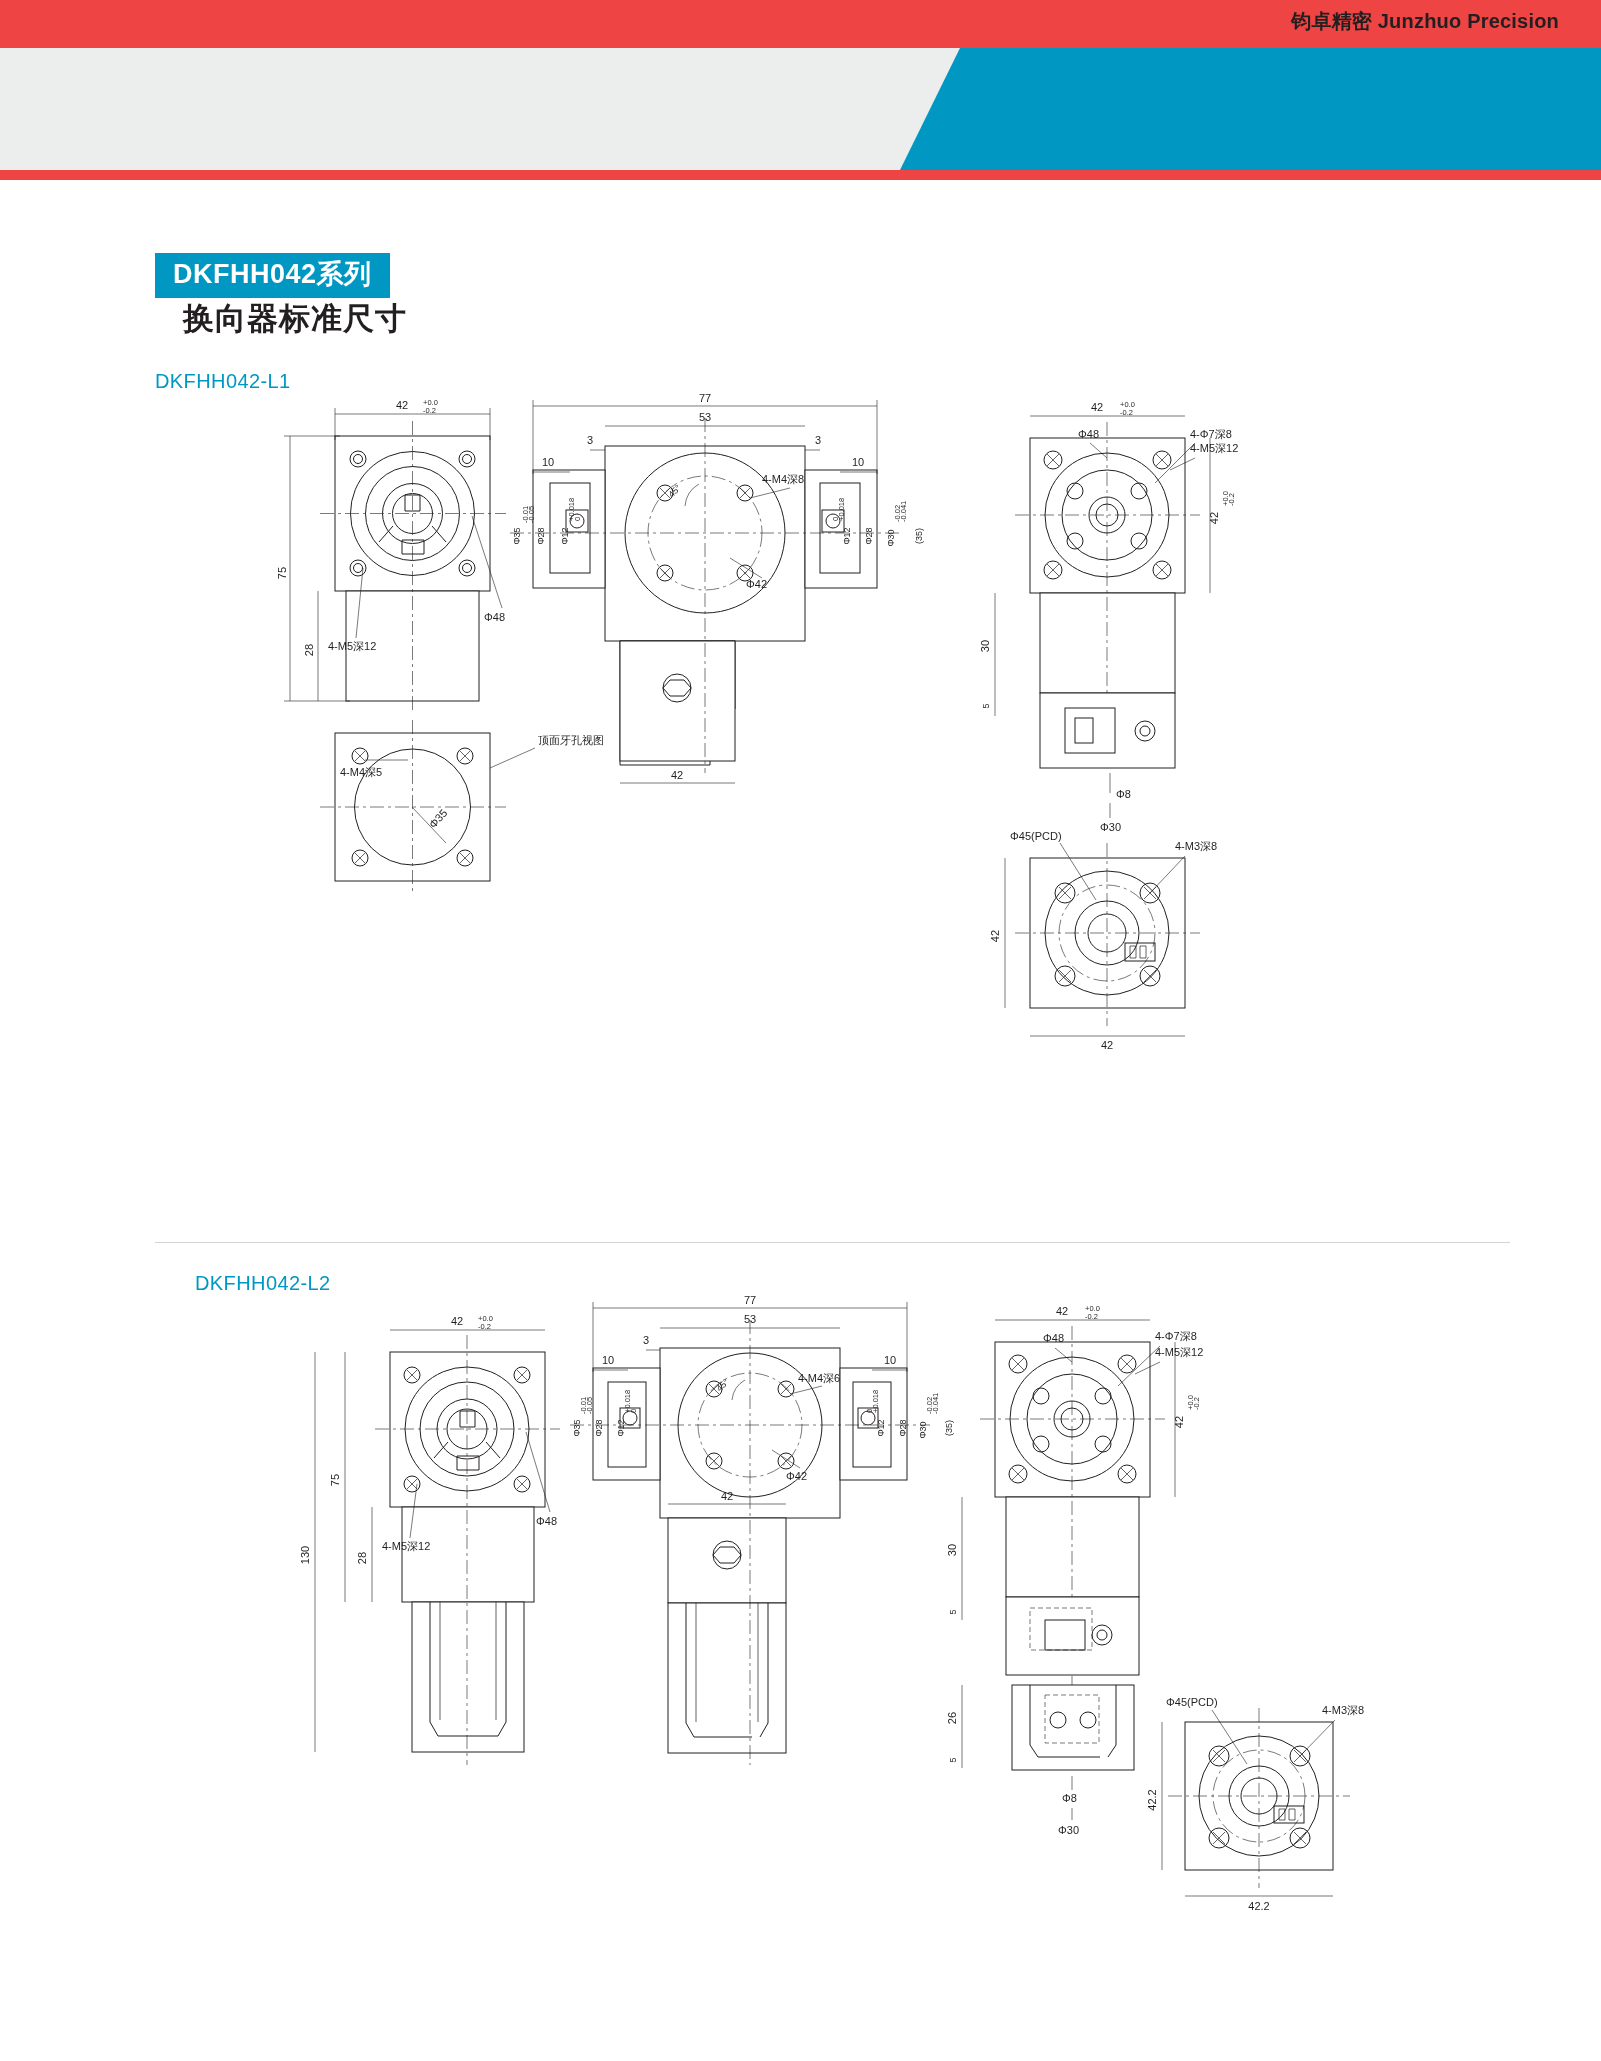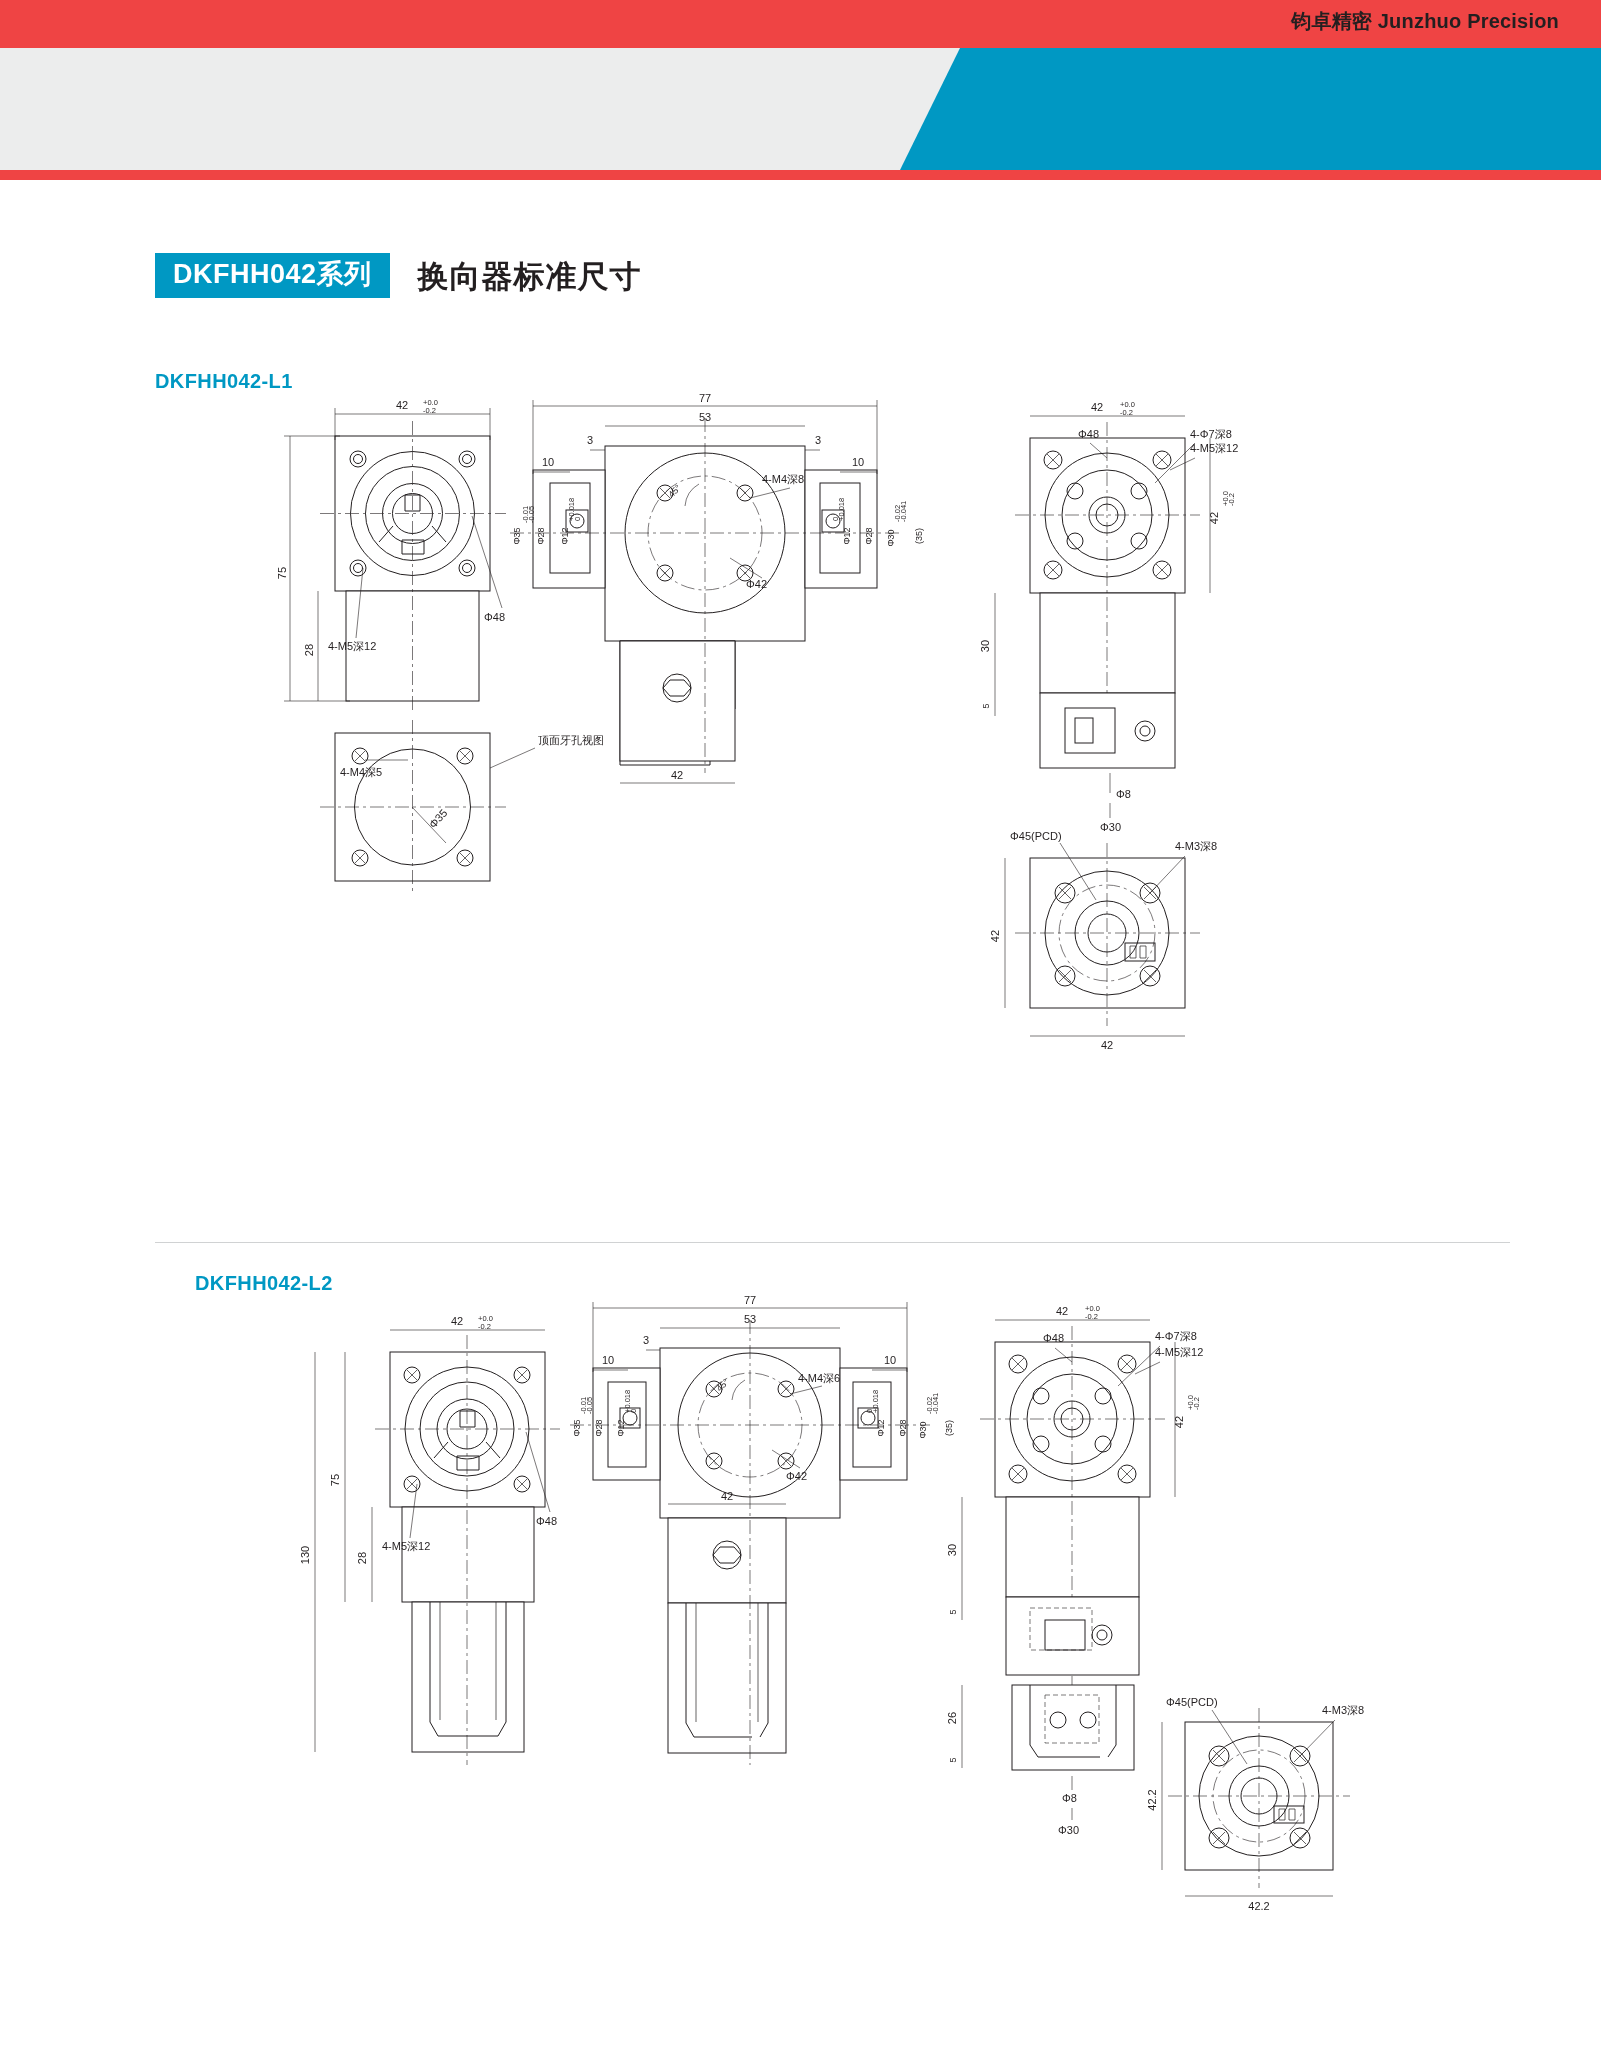--- a/index.html
+++ b/index.html
@@ -48,21 +48,22 @@
     font-weight:700;
     color:#ffffff;
     letter-spacing:2px;
   }
 
   
   .section-title-wrap {
     position:absolute;
     left:155px; top:253px;
     display:flex;
-    align-items:flex-end;
+    align-items:flex-start;
+    flex-direction:column;
   }
   .series-badge {
     background:#0098c3;
     color:#ffffff;
     font-size:27px;
     font-weight:700;
     padding:8px 18px 10px 18px;
     line-height:1;
     letter-spacing:0.5px;
   }
@@ -71,21 +72,21 @@
     font-size:31px;
     font-weight:700;
     color:#231f20;
     letter-spacing:1px;
   }
 
   
   .model-label {
     position:absolute;
     font-size:20px;
-    font-weight:700;
+    font-weight:400;
     color:#0098c3;
     letter-spacing:0.4px;
   }
   #model-l1-label { left:155px; top:370px; }
   #model-l2-label { left:195px; top:1272px; }
 
   .divider {
     position:absolute;
     left:155px; top:1242px;
     width:1355px; height:1px;

